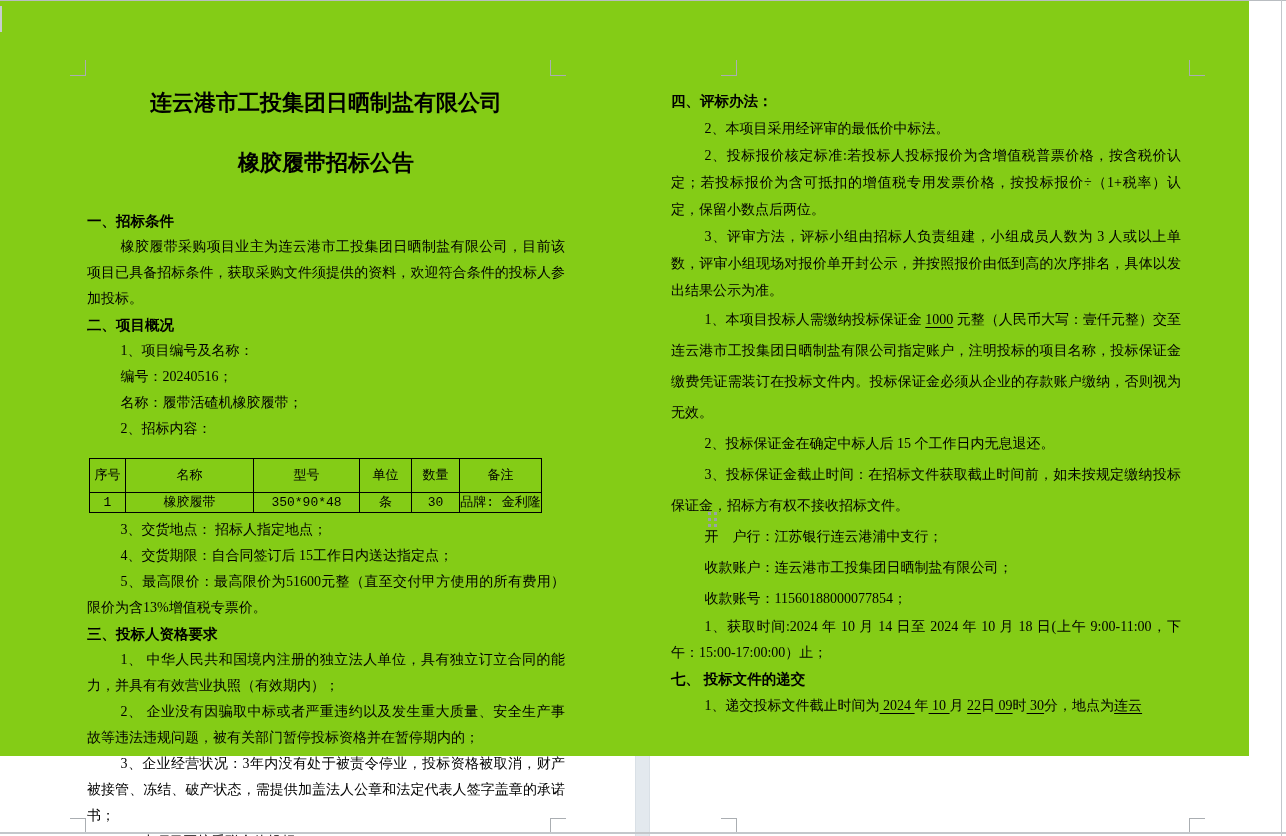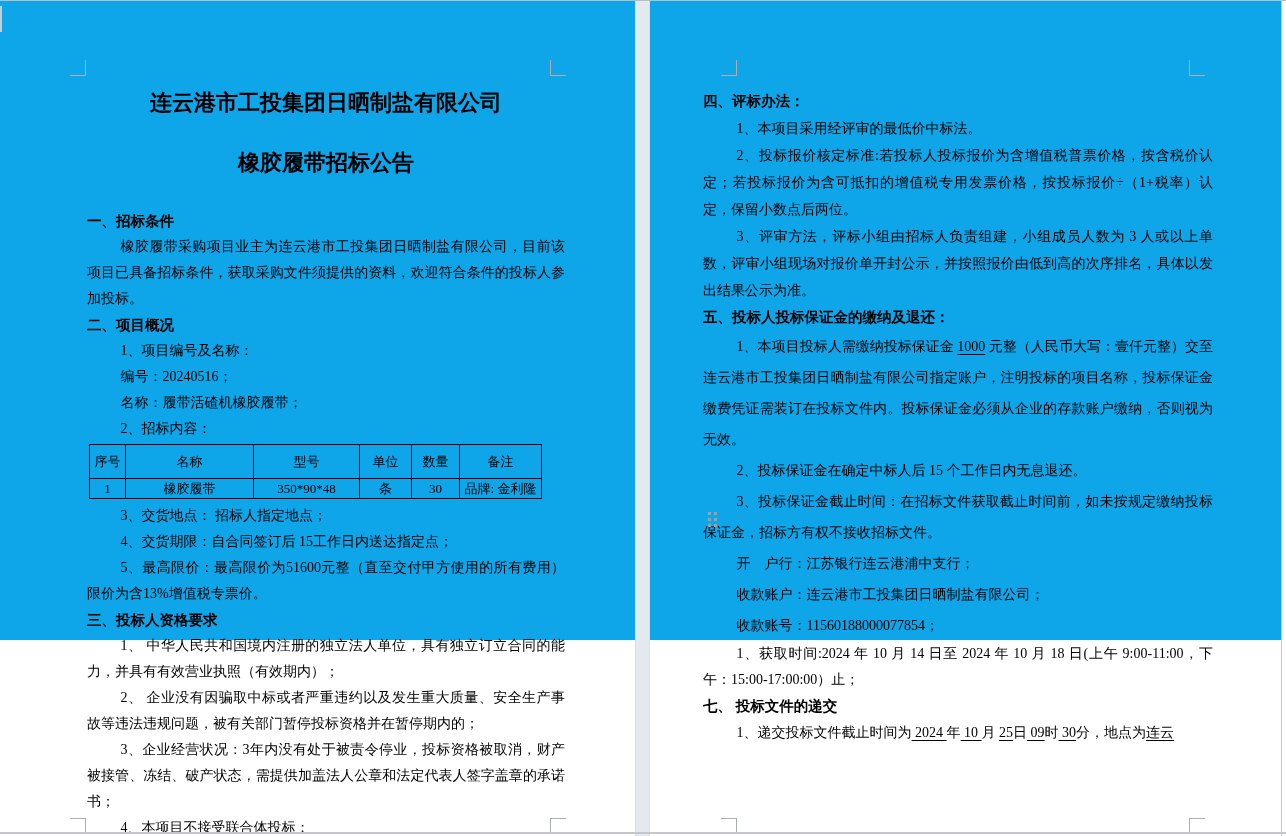--- a/index.html
+++ b/index.html
@@ -16,23 +16,23 @@
   .edge-bottom{position:absolute;left:0;top:832px;width:1286px;height:2px;background:#c3c7cb;}
   .edge-right{position:absolute;left:1281px;top:0;width:1px;height:836px;background:#c3c7cb;}
   .edge-left{position:absolute;left:0;top:6px;width:2px;height:26px;background:#c8ccd0;}
   
   .page-gap{
     position:absolute;left:635px;top:0;width:15px;height:836px;
     background:#e3e9ee;border-left:1px solid #d9e0e6;border-right:1px solid #d9e0e6;
     box-sizing:border-box;
   }
   
-  .page{position:absolute;top:0;height:640px;background:#0ea5e9;box-sizing:border-box;}
+  .page{position:absolute;top:0;height:756px;background:#84cc16;box-sizing:border-box;}
   #page1{left:0;width:635px;padding:88px 70px 0 87px;}
-  #page2{left:650px;width:631px;padding:88px 68px 0 53px;}
+  #page2{left:618px;width:631px;padding:88px 68px 0 53px;}
   
   .mark{position:absolute;width:16px;height:16px;box-sizing:border-box;}
   .mark.tl{border-right:1px solid #aaaeb2;border-bottom:1px solid #aaaeb2;}
   .mark.tr{border-left:1px solid #aaaeb2;border-bottom:1px solid #aaaeb2;}
   .mark.bl{border-right:1px solid #aaaeb2;border-top:1px solid #aaaeb2;}
   .mark.br{border-left:1px solid #aaaeb2;border-top:1px solid #aaaeb2;}
   
   .drag-handle{
     position:absolute;left:706px;top:511px;width:13px;height:17px;
     display:grid;grid-template-columns:repeat(2,1fr);grid-template-rows:repeat(3,1fr);
@@ -46,21 +46,21 @@
   .body-p{font-size:14px;text-indent:2.4em;text-align:justify;}
   #page1 .body-p{line-height:26px;}
   #page1 .heading{line-height:26px;}
   .p2-s4{line-height:27px;}
   .p2-s5{line-height:31px;}
   .p2-s6{line-height:26px;}
   .p2-s7{line-height:26px;}
   #page2 .heading{line-height:27px;}
   .u{text-decoration:underline;text-underline-offset:3px;}
   
-  table.bid{border-collapse:collapse;width:452px;margin:2px 0 4px 2px;table-layout:fixed;}
+  table.bid{border-collapse:collapse;width:452px;margin:16px 0 4px 2px;table-layout:fixed;font-family:Liberation Mono, monospace;}
   table.bid td,table.bid th{
     border:1px solid #000;font-weight:normal;font-size:13px;text-align:center;
     padding:0;line-height:16px;overflow:hidden;
   }
   table.bid tr.hdr td{height:33px;}
   table.bid tr.row td{height:19px;}
 </style>
 </head>
 <body>
 
@@ -117,36 +117,35 @@
     <p class="body-p">2、 企业没有因骗取中标或者严重违约以及发生重大质量、安全生产事故等违法违规问题，被有关部门暂停投标资格并在暂停期内的；</p>
     <p class="body-p">3、企业经营状况：3年内没有处于被责令停业，投标资格被取消，财产被接管、冻结、破产状态，需提供加盖法人公章和法定代表人签字盖章的承诺书；</p>
     <p class="body-p">4、本项目不接受联合体投标；</p>
 
   </div>
 
   <div class="page-gap"></div>
 
   <div class="page" id="page2">
     <p class="heading">四、评标办法：</p>
-    <p class="body-p p2-s4">1、本项目采用经评审的最低价中标法。</p>
+    <p class="body-p p2-s4">2、本项目采用经评审的最低价中标法。</p>
     <p class="body-p p2-s4">2、投标报价核定标准:若投标人投标报价为含增值税普票价格，按含税价认定；若投标报价为含可抵扣的增值税专用发票价格，按投标报价÷（1+税率）认定，保留小数点后两位。</p>
     <p class="body-p p2-s4">3、评审方法，评标小组由招标人负责组建，小组成员人数为 3 人或以上单数，评审小组现场对报价单开封公示，并按照报价由低到高的次序排名，具体以发出结果公示为准。</p>
 
-    <p class="heading">五、投标人投标保证金的缴纳及退还：</p>
     <p class="body-p p2-s5"><span>1、本项目投标人需缴纳投标保证金 </span><span class="u">1000</span><span> 元整（人民币大写：壹仟元整）交至连云港市工投集团日晒制盐有限公司指定账户，注明投标的项目名称，投标保证金缴费凭证需装订在投标文件内。投标保证金必须从企业的存款账户缴纳，否则视为无效。</span></p>
     <p class="body-p p2-s5">2、投标保证金在确定中标人后 15 个工作日内无息退还。</p>
     <p class="body-p p2-s5">3、投标保证金截止时间：在招标文件获取截止时间前，如未按规定缴纳投标保证金，招标方有权不接收招标文件。</p>
     <p class="body-p p2-s5">开　户行：江苏银行连云港浦中支行；</p>
     <p class="body-p p2-s5">收款账户：连云港市工投集团日晒制盐有限公司；</p>
     <p class="body-p p2-s5">收款账号：11560188000077854；</p>
 
     <p class="body-p p2-s6">1、获取时间:2024 年 10 月 14 日至 2024 年 10 月 18 日(上午 9:00-11:00，下午：15:00-17:00:00）止；</p>
 
     <p class="heading">七、 投标文件的递交</p>
-    <p class="body-p p2-s7"><span>1、递交投标文件截止时间为</span><span class="u"> 2024 </span><span>年</span><span class="u"> 10 </span><span>月 </span><span class="u">25</span><span>日</span><span class="u"> 09</span><span>时</span><span class="u"> 30</span><span>分，地点为</span><span class="u">连云</span></p>
+    <p class="body-p p2-s7"><span>1、递交投标文件截止时间为</span><span class="u"> 2024 </span><span>年</span><span class="u"> 10 </span><span>月 </span><span class="u">22</span><span>日</span><span class="u"> 09</span><span>时</span><span class="u"> 30</span><span>分，地点为</span><span class="u">连云</span></p>
   </div>
 
   <div class="mark tl" style="left:70px;top:60px;"></div>
   <div class="mark tr" style="left:550px;top:60px;"></div>
   <div class="mark bl" style="left:70px;top:818px;"></div>
   <div class="mark br" style="left:550px;top:818px;"></div>
 
   <div class="mark tl" style="left:721px;top:60px;"></div>
   <div class="mark tr" style="left:1189px;top:60px;"></div>
   <div class="mark bl" style="left:721px;top:818px;"></div>

